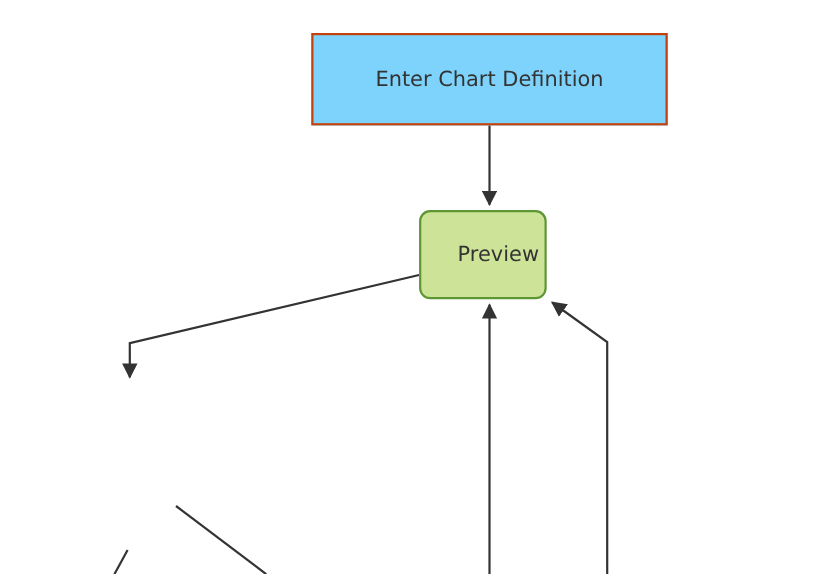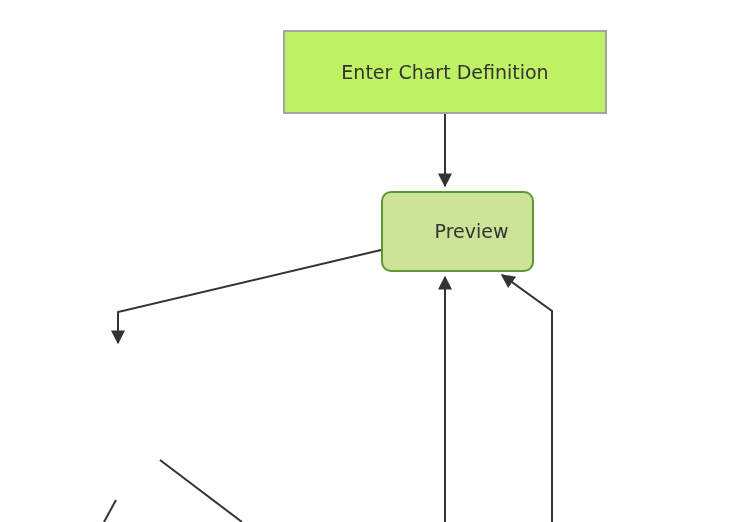--- a/index.html
+++ b/index.html
@@ -32,22 +32,22 @@
     display: flex;
     align-items: center;
     justify-content: center;
     text-align: center;
     color: #333333;
     font-size: 19px;
     line-height: 1.2;
     z-index: 2;
   }
   .node-rect {
-    background: #bef264;
-    border: 2px solid #a3a3a3;
+    background: #7dd3fc;
+    border: 2px solid #c2410c;
   }
   .node-round {
     background: #cde498;
     border: 2px solid #5d9632;
     border-radius: 10px;
   }
   .node-diamond-wrap {
     position: absolute;
     z-index: 2;
     display: flex;
@@ -89,18 +89,18 @@
 
     <path d="M 116 500 L 104 522" fill="none" stroke="#333333" stroke-width="2"></path>
 
     <path d="M 160 460 L 242 522" fill="none" stroke="#333333" stroke-width="2"></path>
   </svg>
 
   <div class="node node-rect" style="left:283px; top:30px; width:324px; height:84px;">
     <span>Enter Chart Definition</span>
   </div>
 
-  <div class="node node-round" style="left:381px; top:191px; width:153px; height:81px;padding-left:28px;">
+  <div class="node node-round" style="left:381px; top:191px; width:116px; height:81px;padding-left:28px;">
     <span>Preview</span>
   </div>
 
 
 </div>
 
 </body></html>

